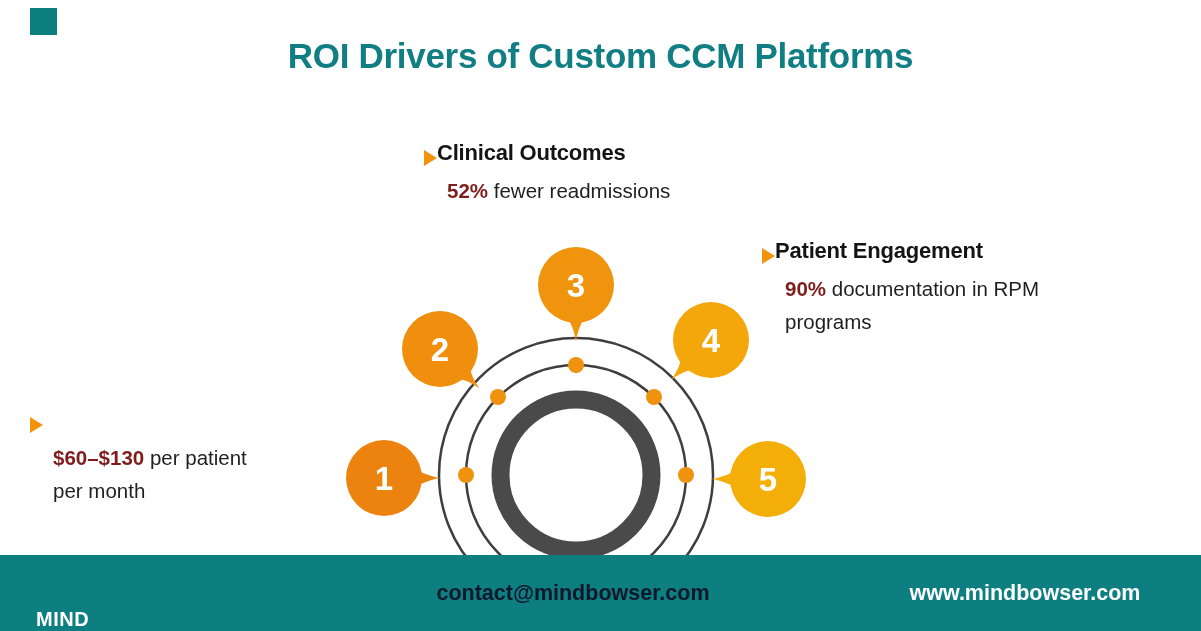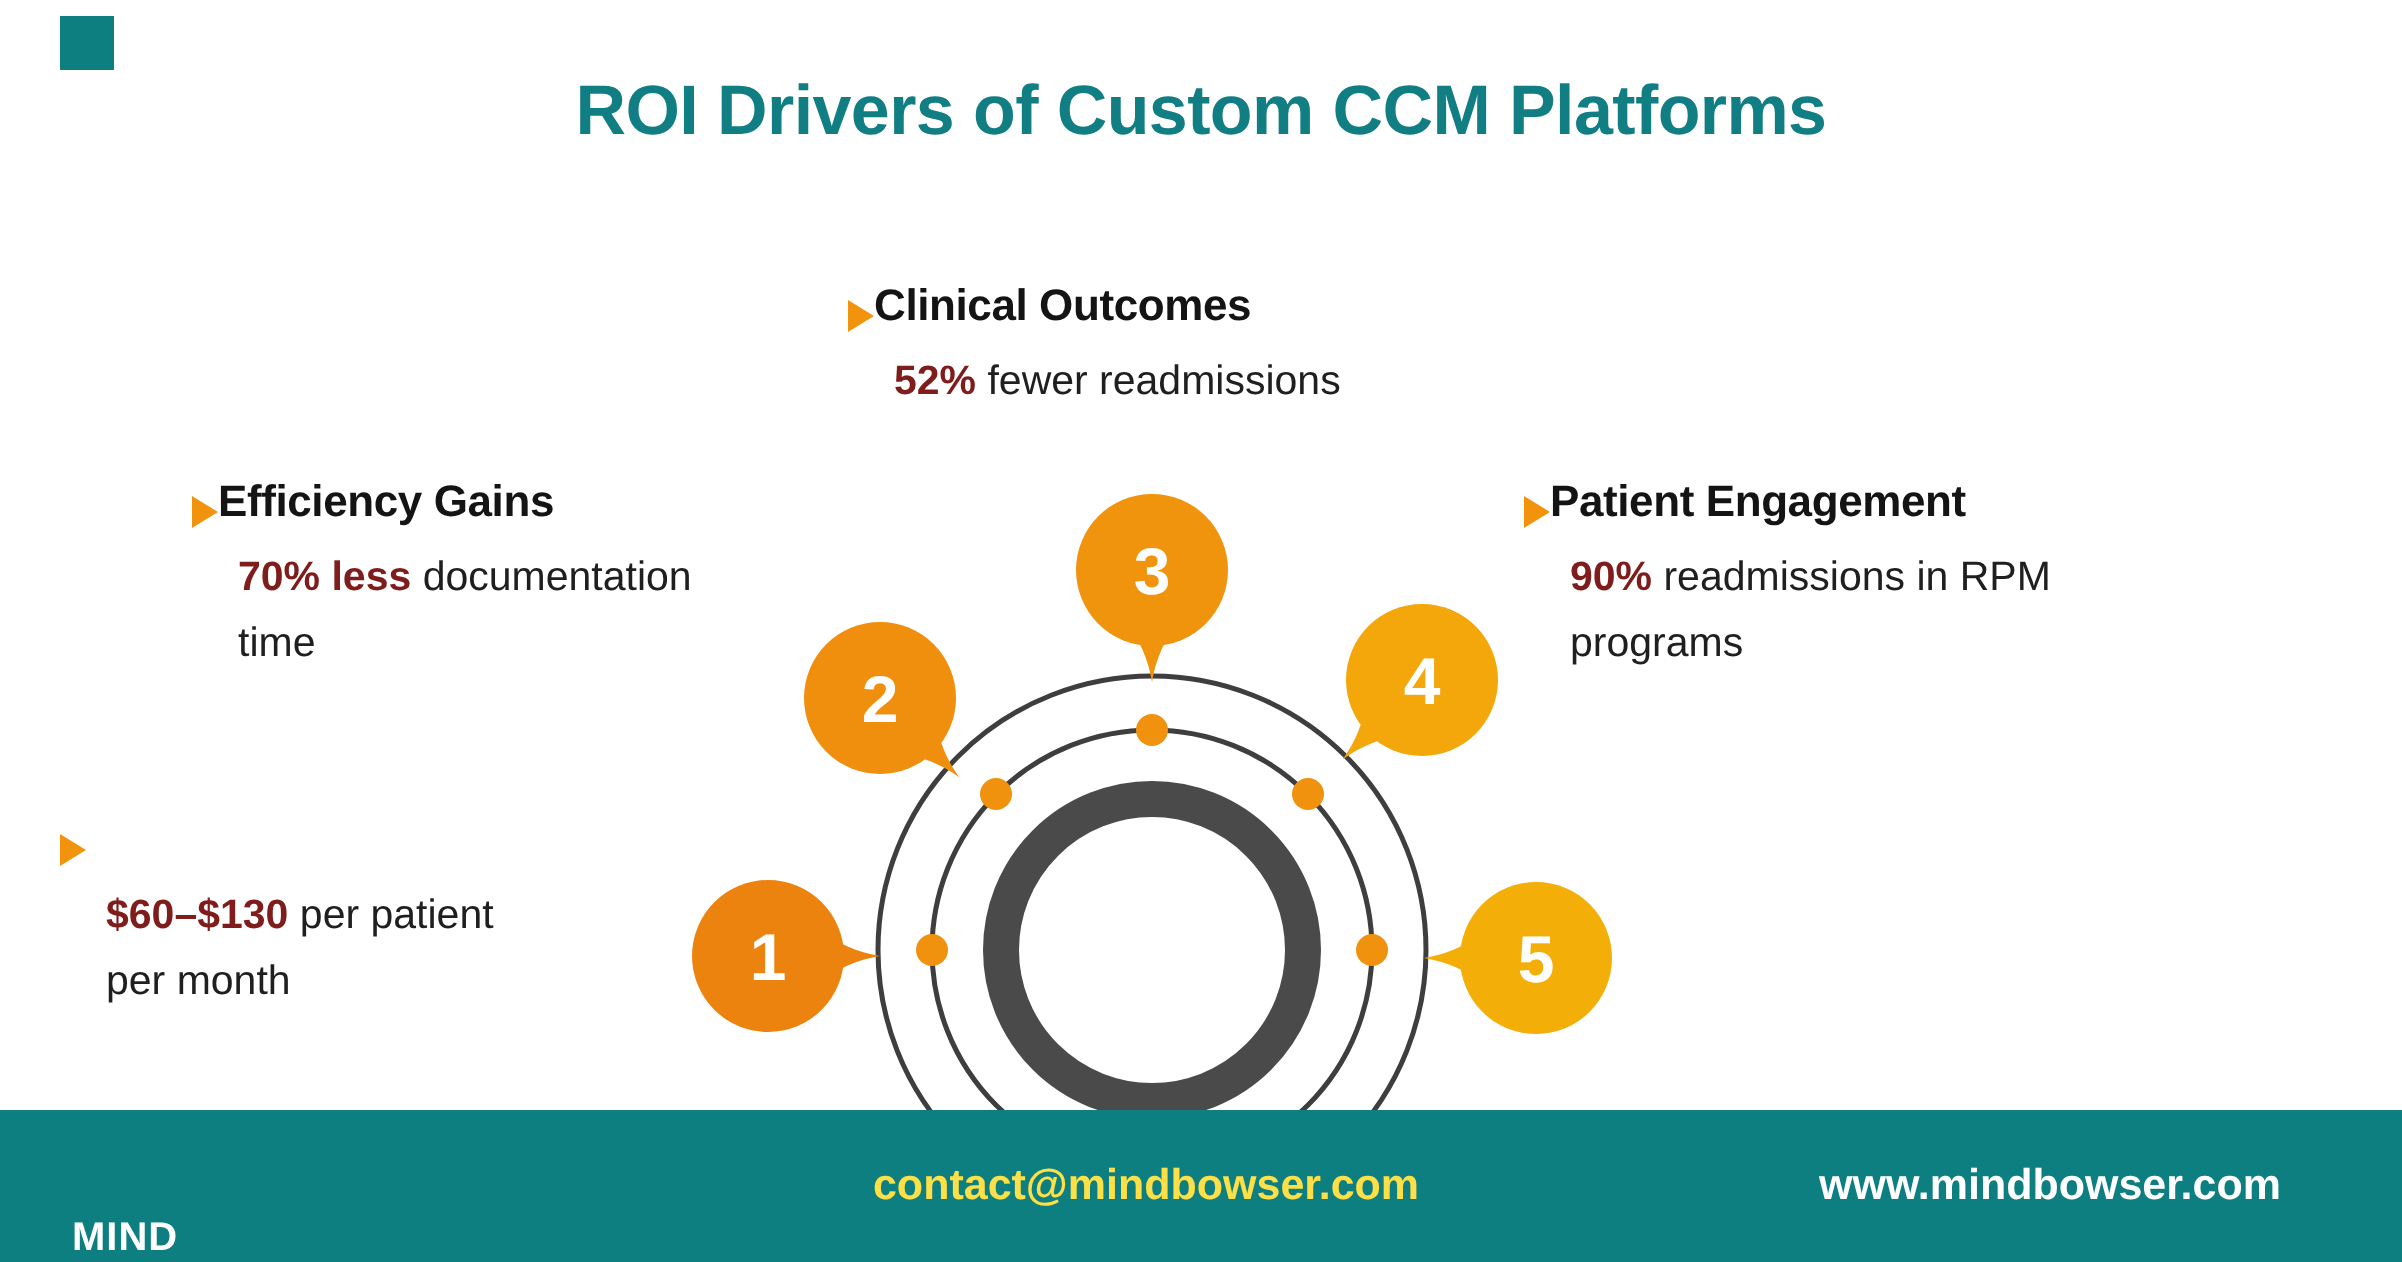--- a/index.html
+++ b/index.html
@@ -37,21 +37,21 @@
   .logo {
     position:absolute; left:36px; top:50%; transform:translateY(-50%);
     color:#fff; font-weight:900; font-size:20px; line-height:20px; letter-spacing:0.5px;margin-top:36px;
   }
   .logo-swirl {
     display:inline-block; width:15px; height:15px; border-radius:50%; margin:0 1px -1px 1px;
     background:radial-gradient(circle at 42% 45%, #0D7F81 0 4px, #E84E3C 4px 7px, #F29022 7px 100%);
   }
   .footer-email {
     position:absolute; left:573px; top:50%; transform:translate(-50%,-50%);
-    color:#fde047; font-weight:700; font-size:21.5px;
+    color:#0f172a; font-weight:700; font-size:21.5px;
   }
   .footer-site {
     position:absolute; left:1025px; top:50%; transform:translate(-50%,-50%);
     color:#fff; font-weight:700; font-size:21.5px;
   }
 </style>
 </head>
 <body>
 
 <div id="canvas">
@@ -61,34 +61,27 @@
   <div class="page-title">ROI Drivers of Custom CCM Platforms</div>
 
   <div class="section" id="sec-clinical">
     <div class="section-head">
       <span class="tri"></span>
       <span class="section-title">Clinical Outcomes</span>
     </div>
     <div class="section-desc"><span class="stat">52%</span><span> fewer readmissions</span></div>
   </div>
 
-  <div class="section" id="sec-efficiency">
-    <div class="section-head">
-      <span class="tri"></span>
-      <span class="section-title">Efficiency Gains</span>
-    </div>
-    <div class="section-desc"><span class="stat">70% less</span><span> documentation</span><br><span>time</span></div>
-  </div>
 
   <div class="section" id="sec-patient">
     <div class="section-head">
       <span class="tri"></span>
       <span class="section-title">Patient Engagement</span>
     </div>
-    <div class="section-desc"><span class="stat">90%</span><span> readmissions in RPM</span><br><span>programs</span></div>
+    <div class="section-desc"><span class="stat">90%</span><span> documentation in RPM</span><br><span>programs</span></div>
   </div>
 
   <div class="section" id="sec-reimbursement">
     <div class="section-head">
       <span class="tri"></span>
     </div>
     <div class="section-desc"><span class="stat">$60–$130</span><span> per patient</span><br><span>per month</span></div>
   </div>
 
 

